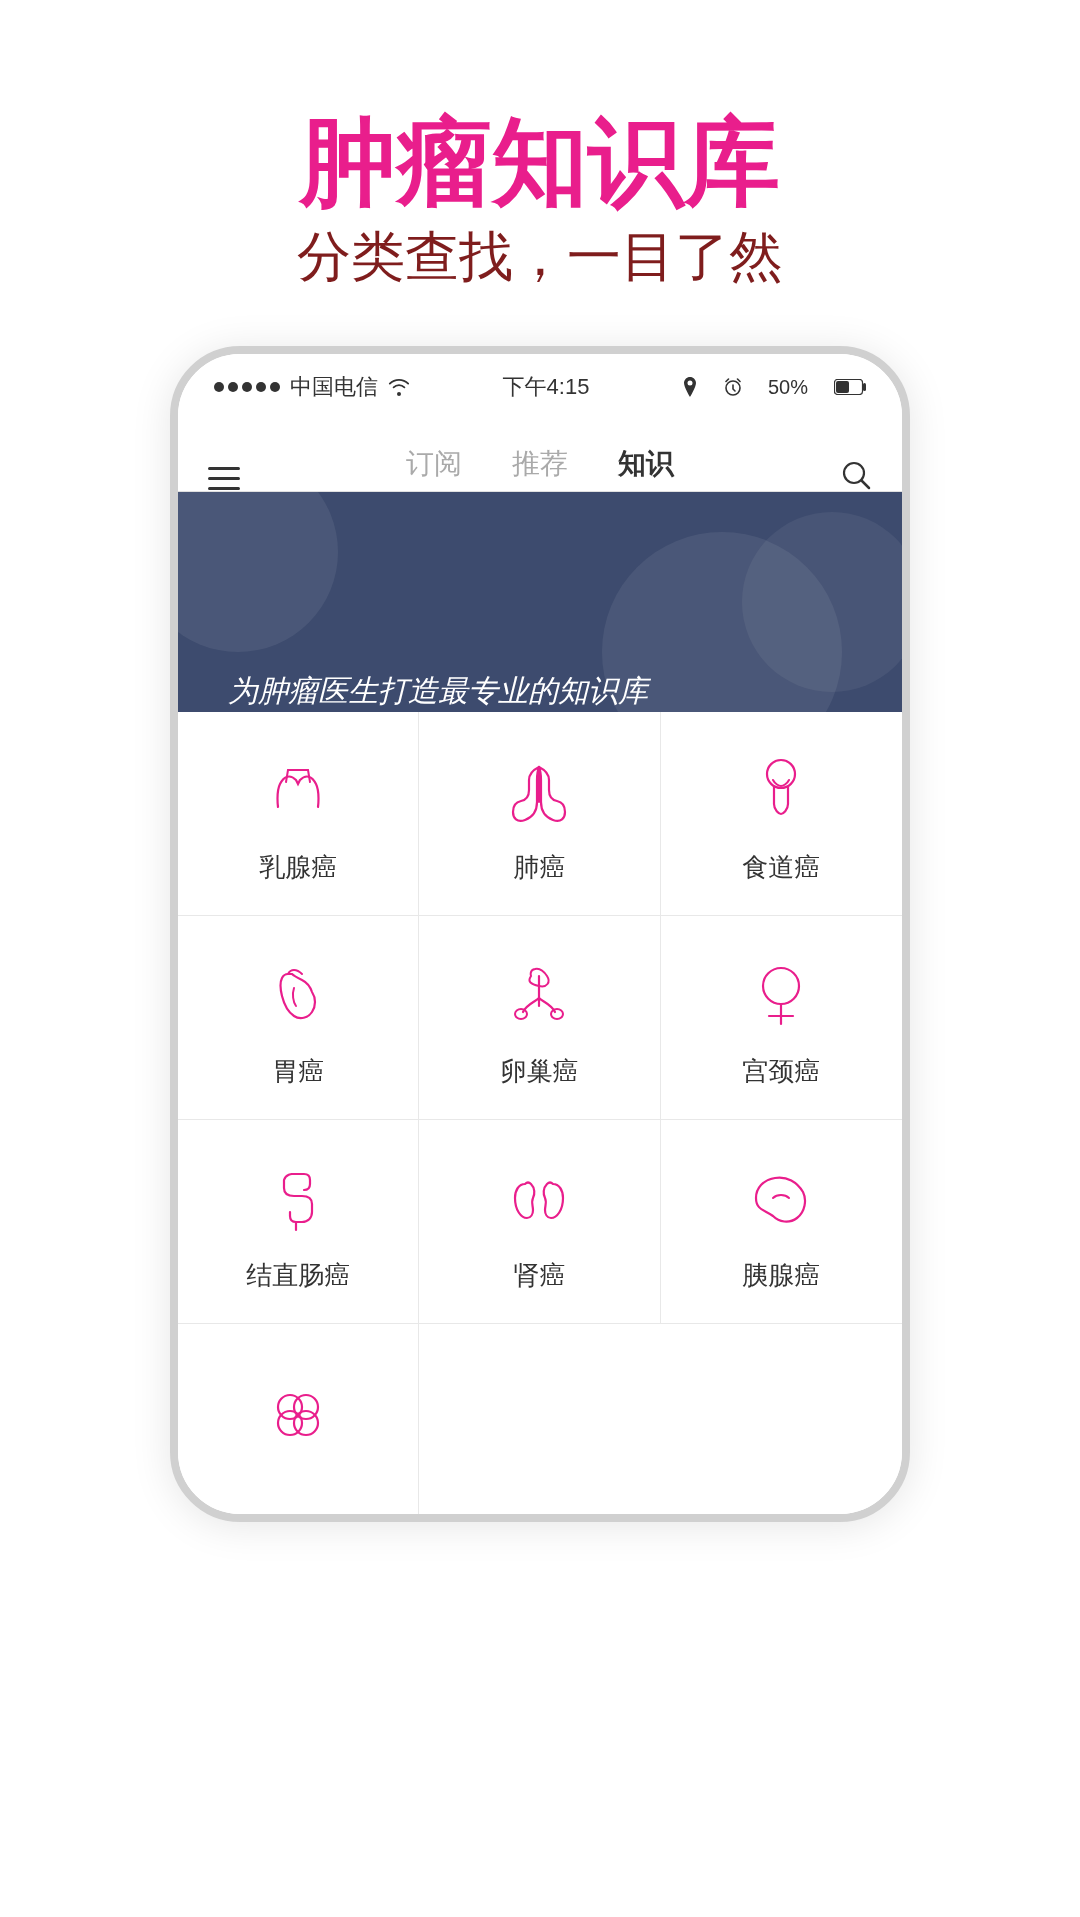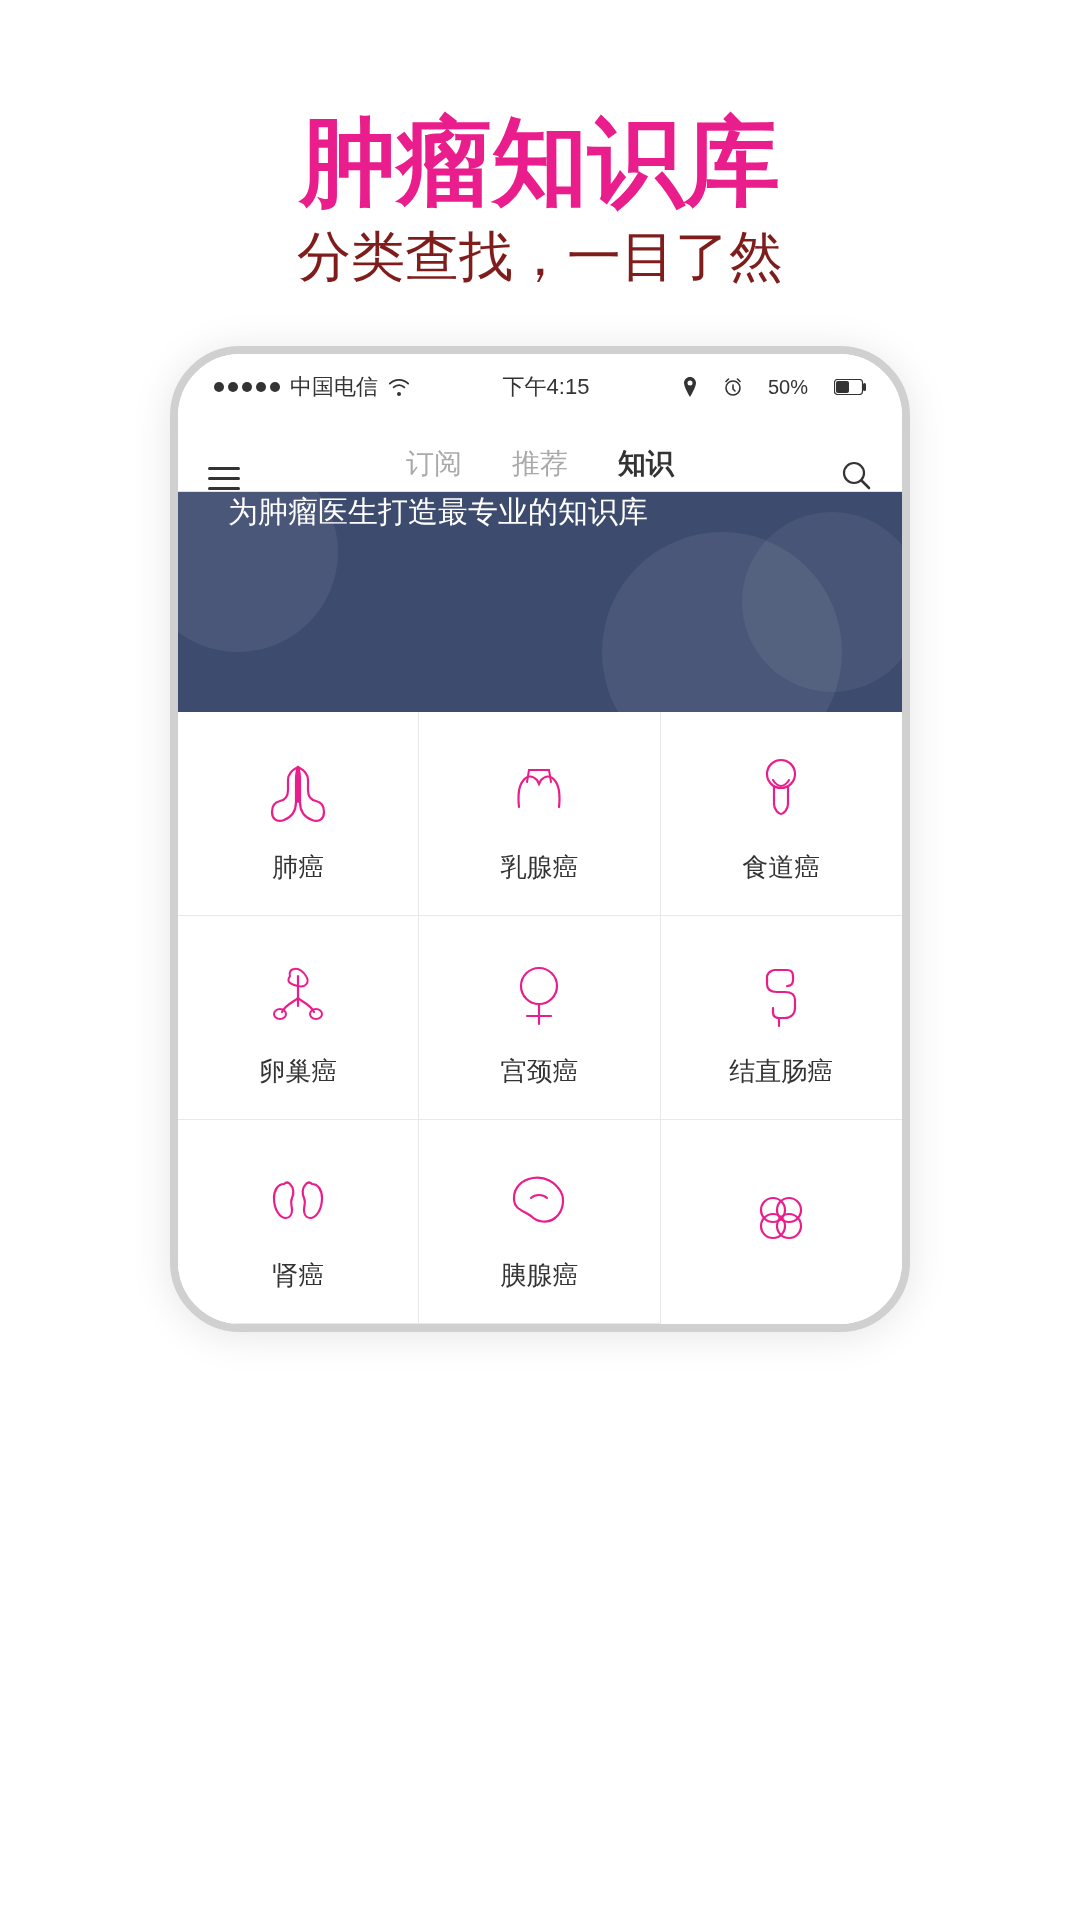--- a/index.html
+++ b/index.html
@@ -119,24 +119,25 @@
       font-size: 30px;
       color: #333;
       cursor: pointer;
     }
 
     
     .banner {
       background: #3d4b6e;
       height: 220px;
       display: flex;
-      align-items: flex-start;
+      align-items: flex-end;
       padding: 0 50px;
       position: relative;
       overflow: hidden;
+      font-style: italic;
     }
     .banner::before {
       content: '';
       position: absolute;
       left: -40px; top: -40px;
       width: 200px; height: 200px;
       border-radius: 50%;
       background: rgba(255,255,255,0.07);
     }
     .banner::after {
@@ -274,54 +275,64 @@
   <div class="banner">
     <div class="banner-decoration"></div>
     <span class="banner-text">为肿瘤医生打造最专业的知识库</span>
   </div>
 
   <div class="cancer-grid">
 
     <div class="cancer-cell">
       <div class="cancer-icon">
         <svg viewBox="0 0 80 80" fill="none" xmlns="http://www.w3.org/2000/svg">
-          <path d="M40 15 C40 15 38 20 38 28 L38 50 C38 58 34 65 26 68 C18 71 14 66 14 60 C14 54 17 50 22 49 C27 48 30 44 30 38 L30 28 C30 22 34 18 40 15Z" stroke="#e91e8c" stroke-width="2.2" fill="none" stroke-linejoin="round"></path>
-          <path d="M40 15 C40 15 42 20 42 28 L42 50 C42 58 46 65 54 68 C62 71 66 66 66 60 C66 54 63 50 58 49 C53 48 50 44 50 38 L50 28 C50 22 46 18 40 15Z" stroke="#e91e8c" stroke-width="2.2" fill="none" stroke-linejoin="round"></path>
-          <line x1="40" y1="15" x2="40" y2="50" stroke="#e91e8c" stroke-width="2" stroke-linecap="round"></line>
-        </svg>
-      </div>
-      <div class="cancer-label">肺癌</div>
-    </div>
-
-    <div class="cancer-cell">
-      <div class="cancer-icon">
-        <svg viewBox="0 0 80 80" fill="none" xmlns="http://www.w3.org/2000/svg">
           <path d="M20 55 C20 55 18 40 22 32 C26 24 32 22 38 28 L40 32 L42 28 C48 22 54 24 58 32 C62 40 60 55 60 55" stroke="#e91e8c" stroke-width="2.2" fill="none" stroke-linecap="round"></path>
           <line x1="30" y1="18" x2="28" y2="30" stroke="#e91e8c" stroke-width="2" stroke-linecap="round"></line>
           <line x1="50" y1="18" x2="52" y2="30" stroke="#e91e8c" stroke-width="2" stroke-linecap="round"></line>
           <line x1="30" y1="18" x2="50" y2="18" stroke="#e91e8c" stroke-width="2" stroke-linecap="round"></line>
         </svg>
       </div>
       <div class="cancer-label">乳腺癌</div>
     </div>
 
     <div class="cancer-cell">
       <div class="cancer-icon">
         <svg viewBox="0 0 80 80" fill="none" xmlns="http://www.w3.org/2000/svg">
+          <path d="M40 15 C40 15 38 20 38 28 L38 50 C38 58 34 65 26 68 C18 71 14 66 14 60 C14 54 17 50 22 49 C27 48 30 44 30 38 L30 28 C30 22 34 18 40 15Z" stroke="#e91e8c" stroke-width="2.2" fill="none" stroke-linejoin="round"></path>
+          <path d="M40 15 C40 15 42 20 42 28 L42 50 C42 58 46 65 54 68 C62 71 66 66 66 60 C66 54 63 50 58 49 C53 48 50 44 50 38 L50 28 C50 22 46 18 40 15Z" stroke="#e91e8c" stroke-width="2.2" fill="none" stroke-linejoin="round"></path>
+          <line x1="40" y1="15" x2="40" y2="50" stroke="#e91e8c" stroke-width="2" stroke-linecap="round"></line>
+        </svg>
+      </div>
+      <div class="cancer-label">肺癌</div>
+    </div>
+
+    <div class="cancer-cell">
+      <div class="cancer-icon">
+        <svg viewBox="0 0 80 80" fill="none" xmlns="http://www.w3.org/2000/svg">
 
           <circle cx="40" cy="22" r="14" stroke="#e91e8c" stroke-width="2.2" fill="none"></circle>
 
           <path d="M33 35 L33 52 C33 58 38 62 40 62 C42 62 47 58 47 52 L47 35" stroke="#e91e8c" stroke-width="2.2" fill="none" stroke-linejoin="round"></path>
 
           <path d="M32 28 C34 32 38 34 40 34 C42 34 46 32 48 28" stroke="#e91e8c" stroke-width="2" fill="none" stroke-linecap="round"></path>
         </svg>
       </div>
       <div class="cancer-label">食道癌</div>
     </div>
 
+    <div class="cancer-cell">
+      <div class="cancer-icon">
+        <svg viewBox="0 0 80 80" fill="none" xmlns="http://www.w3.org/2000/svg">
+          <path d="M30 18 C30 18 26 18 24 22 C22 26 22 32 24 40 C26 48 30 56 36 60 C42 64 50 62 54 56 C58 50 58 42 54 36 C52 30 48 26 44 24 C40 22 36 20 34 18 Z" stroke="#e91e8c" stroke-width="2.2" fill="none"></path>
+          <path d="M30 18 C30 18 32 14 36 14 C40 14 42 16 44 18" stroke="#e91e8c" stroke-width="2" fill="none" stroke-linecap="round"></path>
+          <path d="M36 32 C34 38 35 46 38 50" stroke="#e91e8c" stroke-width="2" fill="none" stroke-linecap="round"></path>
+        </svg>
+      </div>
+      <div class="cancer-label">胃癌</div>
+    </div>
 
     <div class="cancer-cell">
       <div class="cancer-icon">
         <svg viewBox="0 0 80 80" fill="none" xmlns="http://www.w3.org/2000/svg">
 
           <path d="M40 20 L40 50" stroke="#e91e8c" stroke-width="2.2" stroke-linecap="round"></path>
           <path d="M40 42 C36 46 28 48 24 56" stroke="#e91e8c" stroke-width="2.2" fill="none" stroke-linecap="round"></path>
           <path d="M40 42 C44 46 52 48 56 56" stroke="#e91e8c" stroke-width="2.2" fill="none" stroke-linecap="round"></path>
           <path d="M32 20 C32 20 30 14 36 13 C40 12 44 14 48 20 C52 26 48 32 40 30 C32 28 28 26 32 20Z" stroke="#e91e8c" stroke-width="2" fill="none"></path>
 

